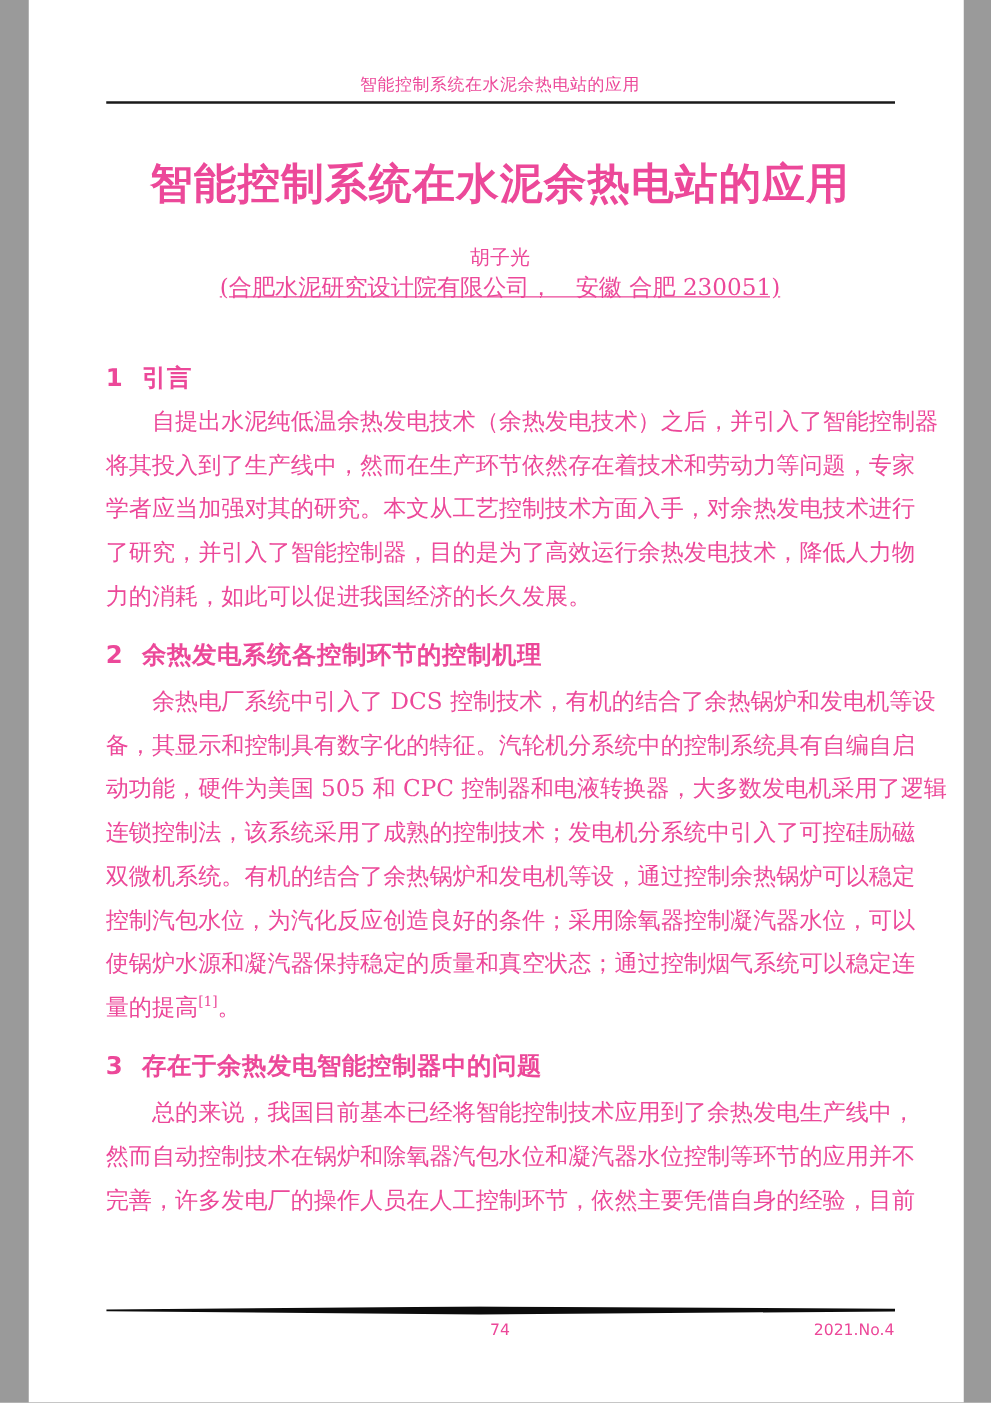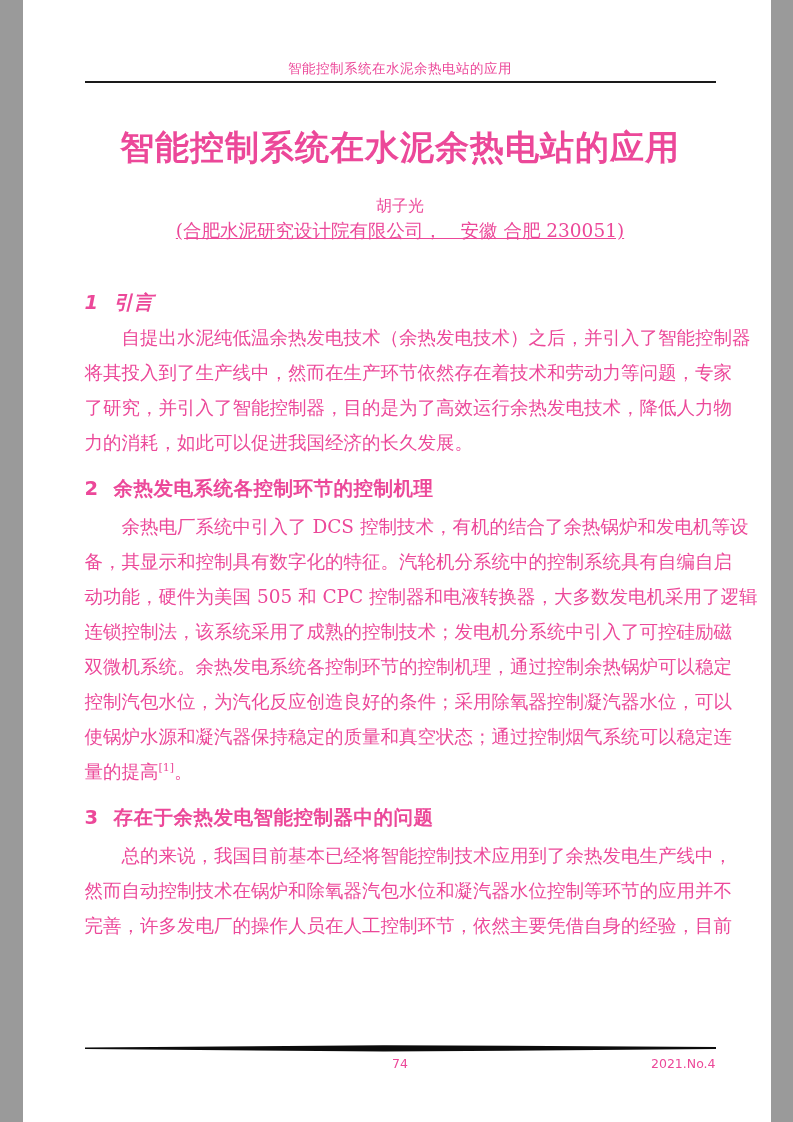--- a/index.html
+++ b/index.html
@@ -48,21 +48,21 @@
     line-height:26px;
     text-decoration:underline;
   }
   .sec-heading{
     font-family:"DejaVu Sans","Liberation Sans",sans-serif;
     font-weight:bold;
     font-size:19.5px;
     line-height:35px;
     letter-spacing:.5px;
   }
-  .section:first-child .sec-heading{margin-top:41px;font-style:italic;}
+  .section:first-child .sec-heading{margin-top:41px;}
   .section + .section .sec-heading{margin-top:11px;margin-bottom:3px;}
   .sec-num{display:inline-block;margin-right:15px;}
   .line{
     font-size:18.5px;
     line-height:35px;
     text-align:justify;
     text-align-last:justify;
     white-space:nowrap;
   }
   .line.first{text-indent:2em;}
@@ -102,32 +102,33 @@
   <div class="author">胡子光</div>
 
   <div class="affiliation">(合肥水泥研究设计院有限公司，　安徽 合肥 230051)</div>
 
   <div id="sections">
       <div class="section">
         <div class="sec-heading"><span class="sec-num">1</span><span>引言</span></div>
         <div class="para">
           <div class="line first">自提出水泥纯低温余热发电技术（余热发电技术）之后，并引入了智能控制器</div>
           <div class="line">将其投入到了生产线中，然而在生产环节依然存在着技术和劳动力等问题，专家</div>
+          <div class="line">学者应当加强对其的研究。本文从工艺控制技术方面入手，对余热发电技术进行</div>
           <div class="line">了研究，并引入了智能控制器，目的是为了高效运行余热发电技术，降低人力物</div>
           <div class="line last">力的消耗，如此可以促进我国经济的长久发展。</div>
         </div>
       </div>
       <div class="section">
         <div class="sec-heading"><span class="sec-num">2</span><span>余热发电系统各控制环节的控制机理</span></div>
         <div class="para">
           <div class="line first">余热电厂系统中引入了 DCS 控制技术，有机的结合了余热锅炉和发电机等设</div>
           <div class="line">备，其显示和控制具有数字化的特征。汽轮机分系统中的控制系统具有自编自启</div>
           <div class="line">动功能，硬件为美国 505 和 CPC 控制器和电液转换器，大多数发电机采用了逻辑</div>
           <div class="line">连锁控制法，该系统采用了成熟的控制技术；发电机分系统中引入了可控硅励磁</div>
-          <div class="line">双微机系统。余热发电系统各控制环节的控制机理，通过控制余热锅炉可以稳定</div>
+          <div class="line">双微机系统。有机的结合了余热锅炉和发电机等设，通过控制余热锅炉可以稳定</div>
           <div class="line">控制汽包水位，为汽化反应创造良好的条件；采用除氧器控制凝汽器水位，可以</div>
           <div class="line">使锅炉水源和凝汽器保持稳定的质量和真空状态；通过控制烟气系统可以稳定连</div>
           <div class="line last">量的提高<sup>[1]</sup>。</div>
         </div>
       </div>
       <div class="section">
         <div class="sec-heading"><span class="sec-num">3</span><span>存在于余热发电智能控制器中的问题</span></div>
         <div class="para">
           <div class="line first">总的来说，我国目前基本已经将智能控制技术应用到了余热发电生产线中，</div>
           <div class="line">然而自动控制技术在锅炉和除氧器汽包水位和凝汽器水位控制等环节的应用并不</div>

